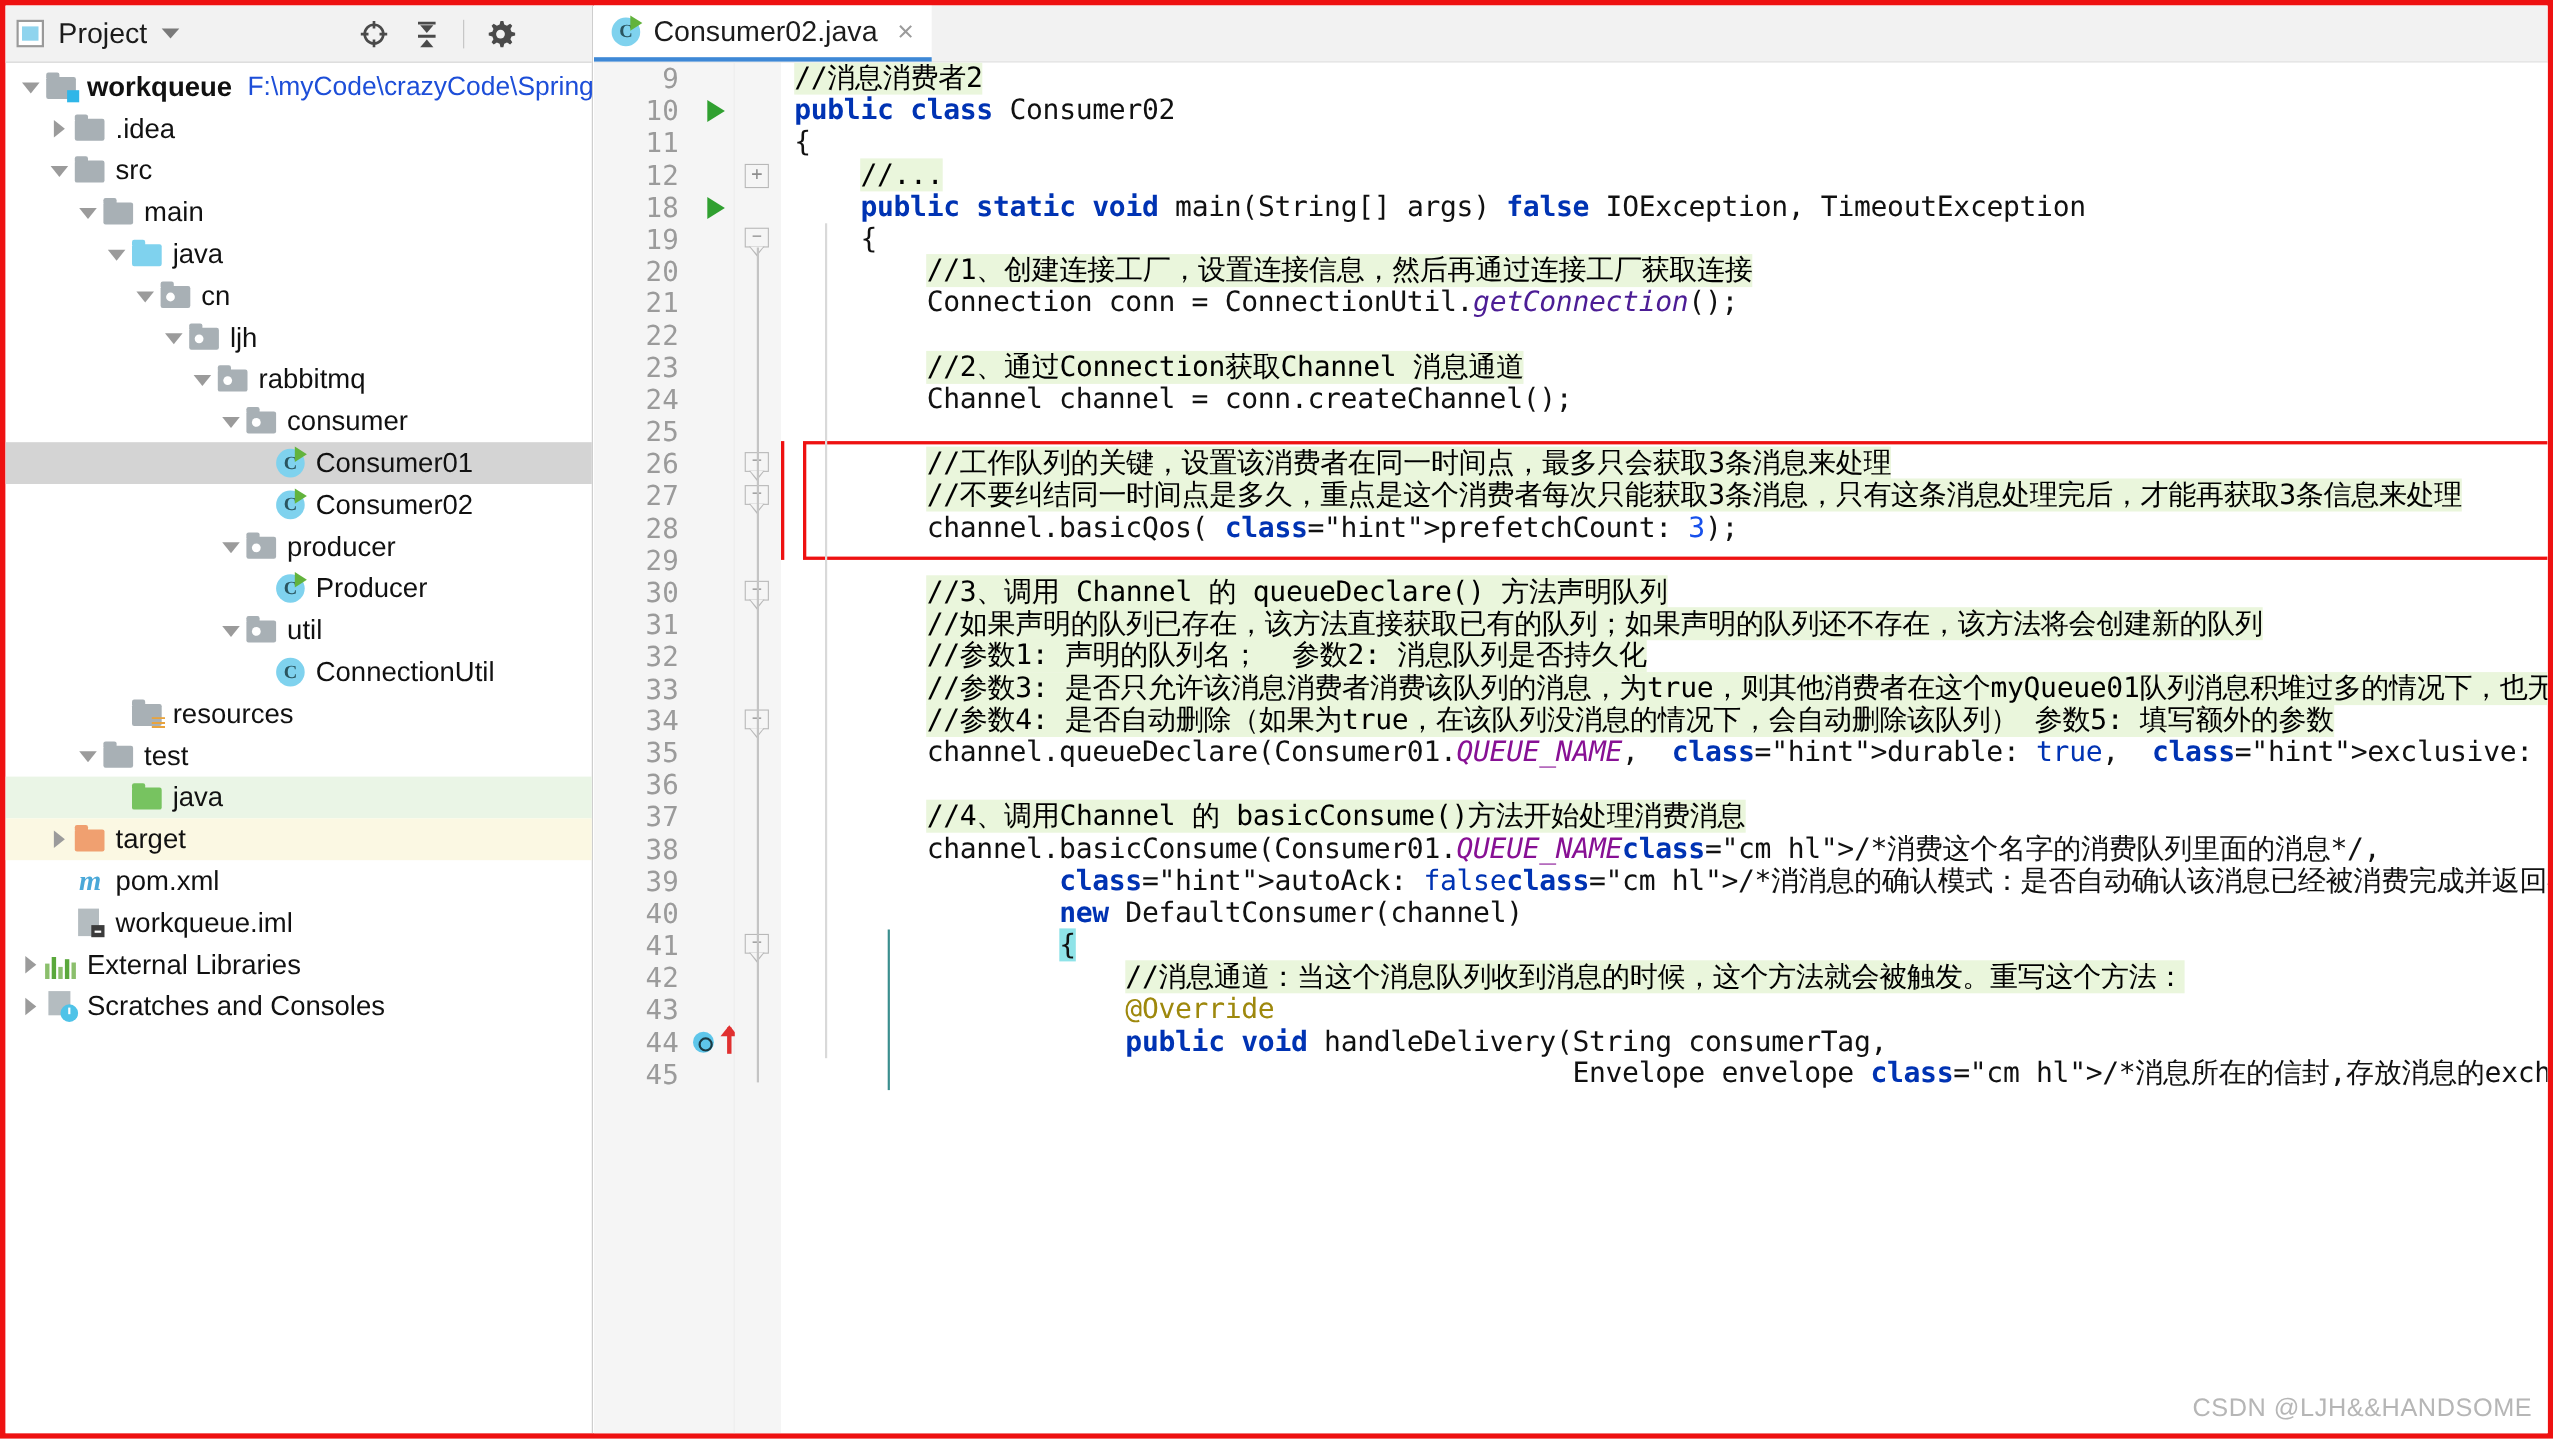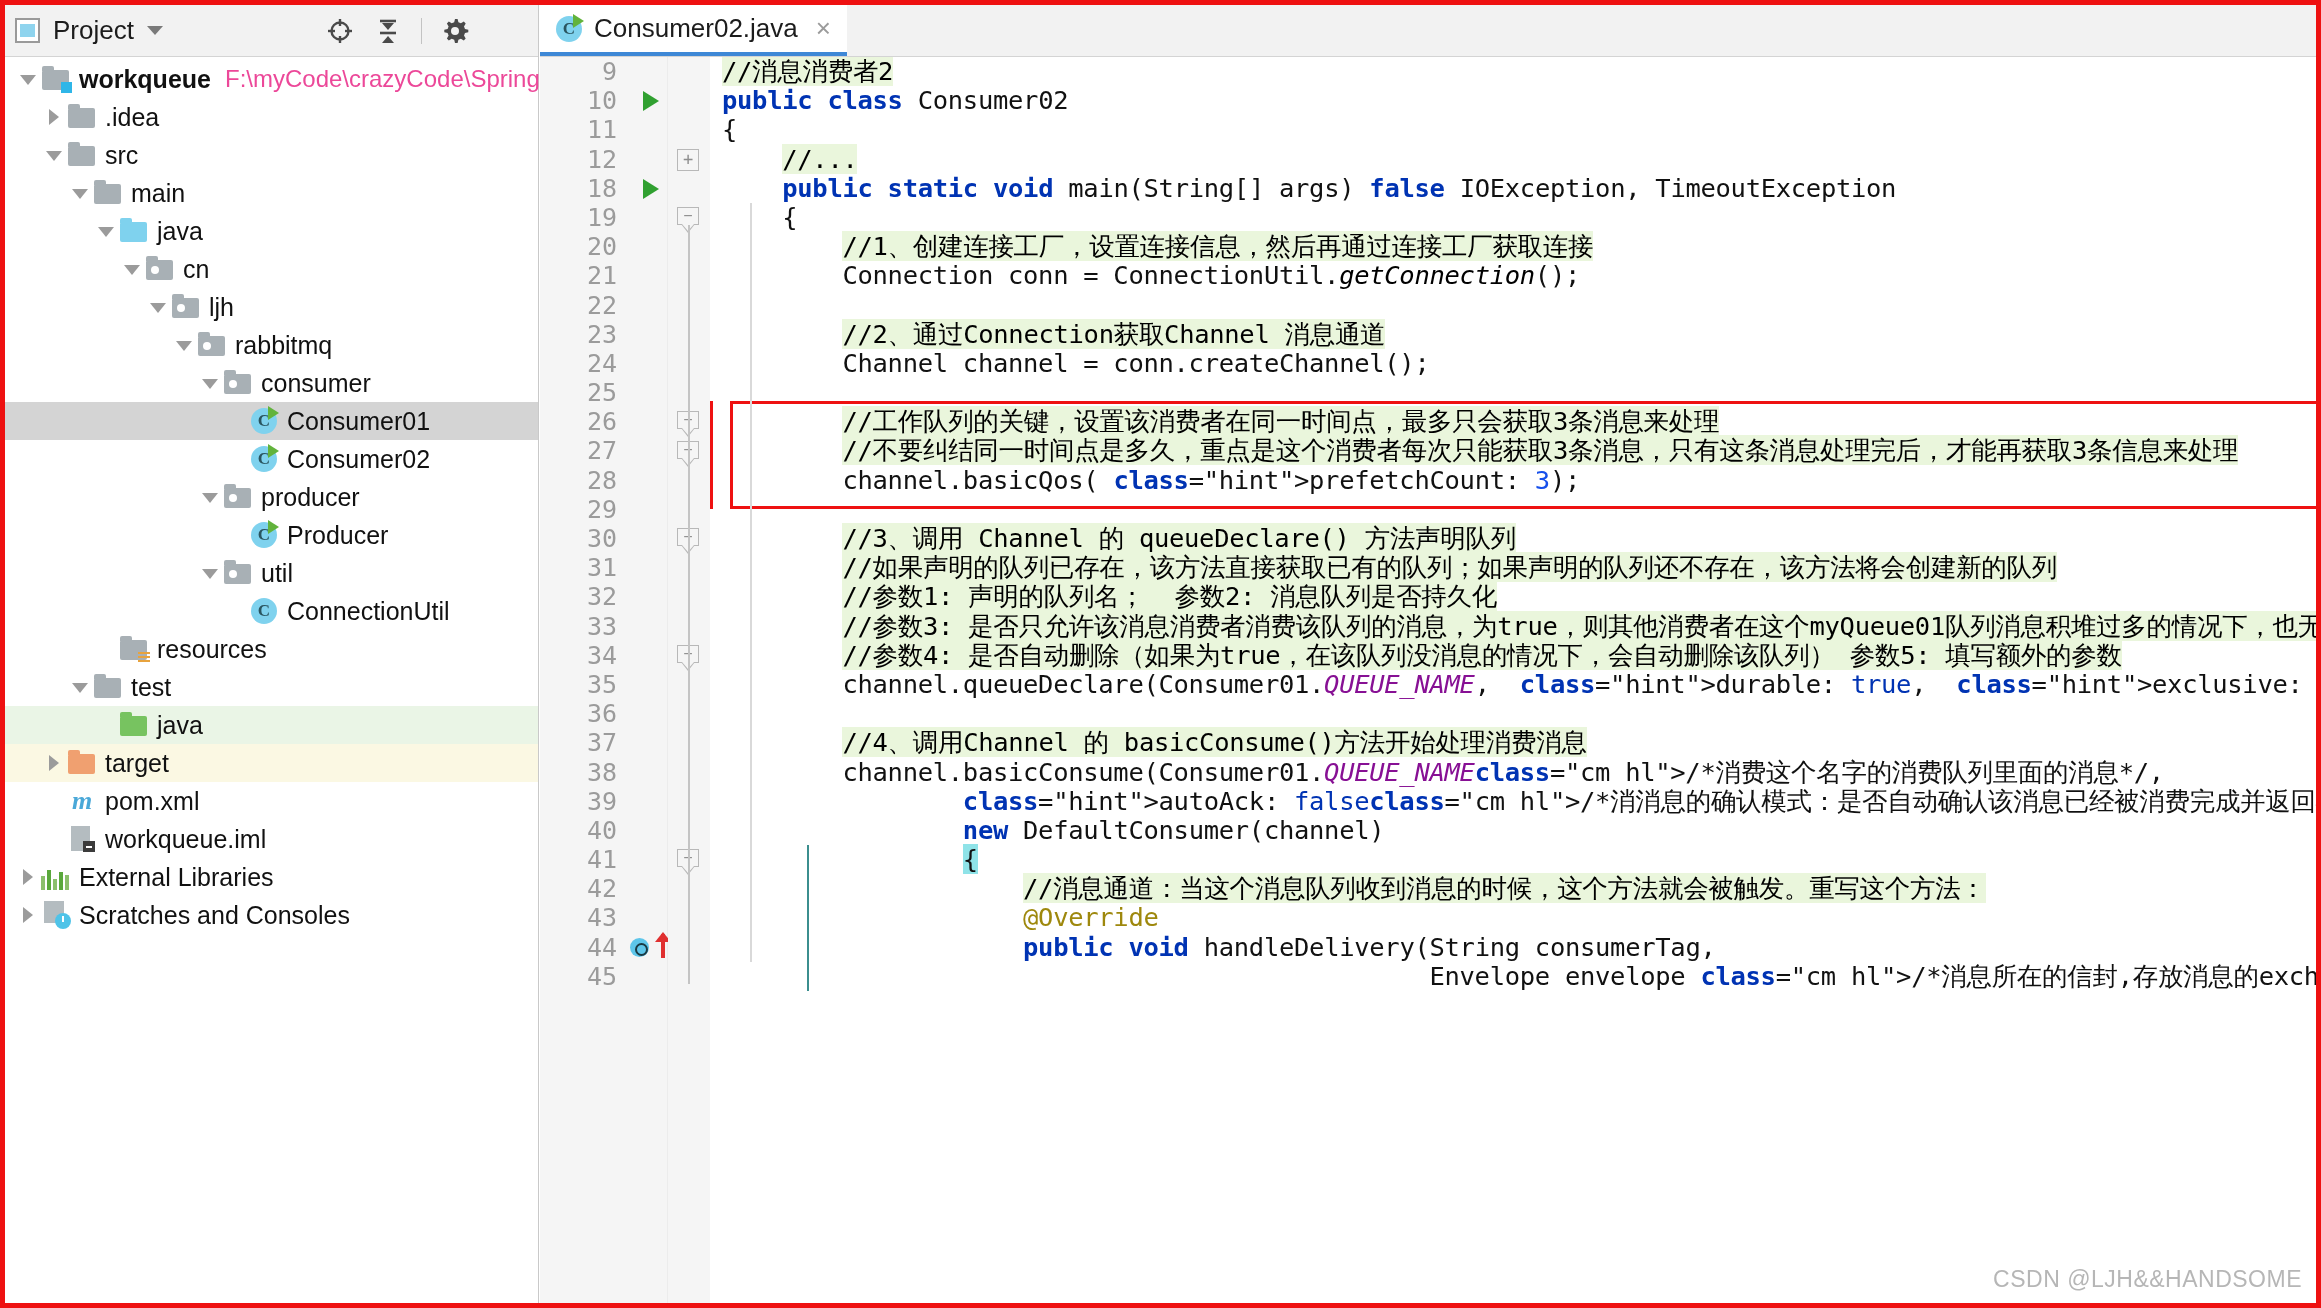--- a/index.html
+++ b/index.html
@@ -92,21 +92,21 @@
   }
   .arrow.closed::after {
     content: ""; position: absolute; left: 8px; top: 5px;
     width: 0; height: 0;
     border-top: 8px solid transparent;
     border-bottom: 8px solid transparent;
     border-left: 10px solid #9b9b9b;
   }
   .tnode-label { margin-left: 8px; }
   .bold { font-weight: bold; }
-  .path-hint { color: #ec4899; margin-left: 14px; font-size: 24px; }
+  .path-hint { color: #1d4ed8; margin-left: 14px; font-size: 24px; }
 
   
   .ico { width: 30px; height: 26px; flex: none; position: relative; }
   .folder {
     position: absolute; left: 1px; top: 4px;
     width: 27px; height: 20px;
     background: #a8b0b5; border-radius: 2px;
   }
   .folder::before {
     content: ""; position: absolute; left: 0; top: -4px;
@@ -312,21 +312,21 @@
     color: #111111;
     padding-left: 12px;
     letter-spacing: -0.3px;
   }
   .cm { color: #000000; }
   .hl { background: #eaf6dc; }
   .kw { color: #0033b3; font-weight: bold; }
   .kw2 { color: #0033b3; }
   .num { color: #1750eb; }
   .fld { color: #871094; font-style: italic; }
-  .mth { color: #000000; font-style: italic; }
+  .mth { color: #4c1d95; font-style: italic; }
   .ann { color: #9e880d; }
   .cursorblk { background: #8fe3e8; }
 
   
   .iguide {
     position: absolute; width: 2px; background: #d9d9d9;
   }
   .iguide.active { background: #3b8e8e; }
 
   

